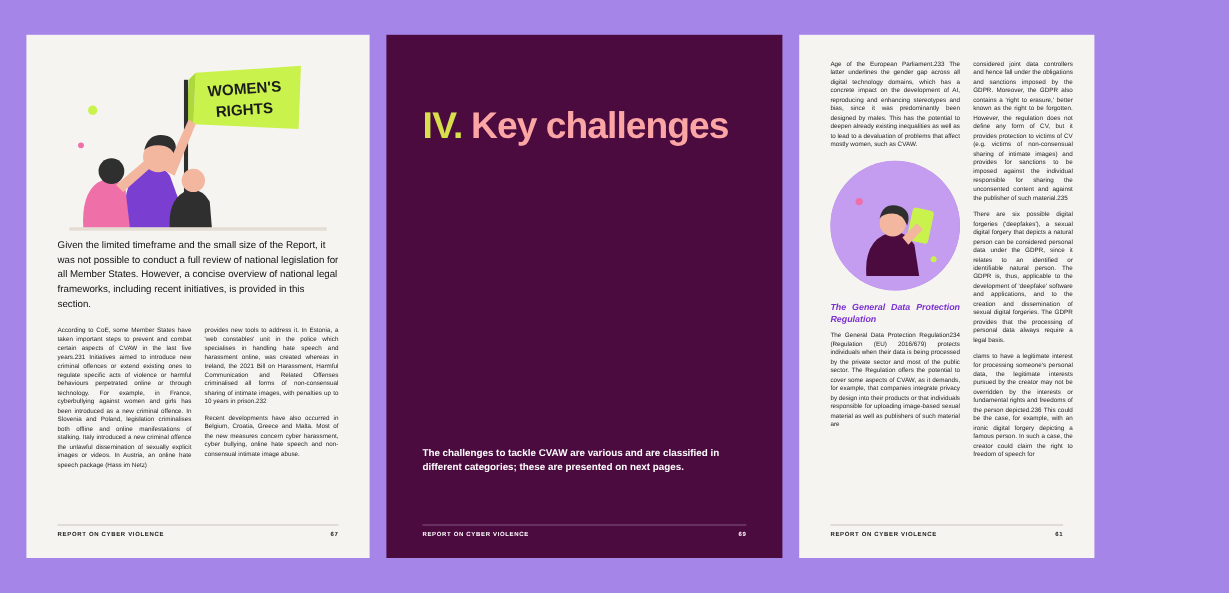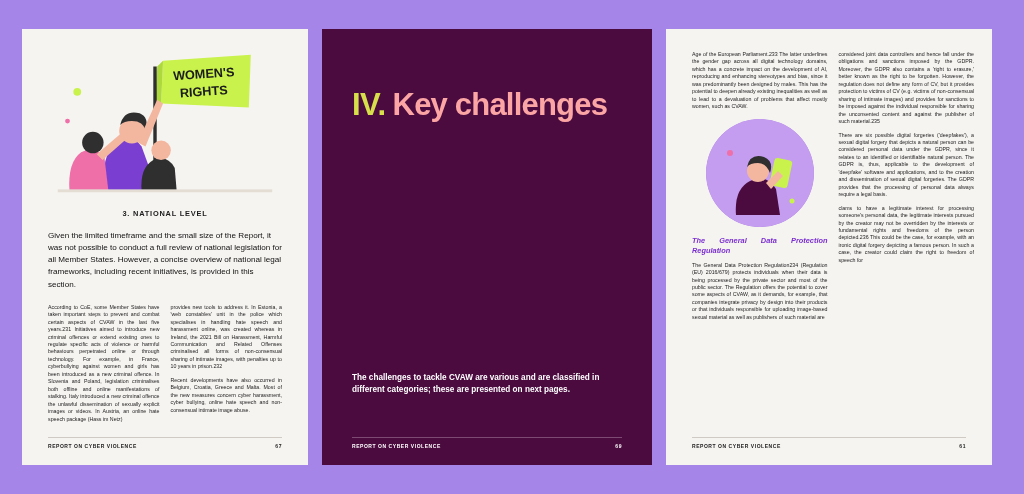--- a/index.html
+++ b/index.html
@@ -123,21 +123,21 @@
     align-items: center;
     font-size: 5px;
     font-weight: bold;
     letter-spacing: 0.55px;
     color: #ffffff;
     border-top: 0.8px solid #7c4a72;
     padding-top: 5px;
   }
   
   .page-right {
-    width: 326px;
+    width: 246px;
     background: #f6f4f1;
     padding: 22px 18px 0 26px;
   }
   .page-right .cols2 { gap: 11px; }
   .page-right .col { font-size: 5.25px; }
   .circle-illus {
     width: 108px;
     height: 108px;
     border-radius: 50%;
     margin: 8px auto 9px auto;
@@ -184,21 +184,20 @@
         <path d="M96 142 Q94 118 108 110 Q122 104 130 118 L132 142 Z" fill="#2f2f2f"></path>
         <circle cx="116" cy="100" r="10" fill="#f3b7a0"></circle>
 
         <rect x="10" y="140" width="220" height="3" fill="#e4ddd4"></rect>
 
         <circle cx="30" cy="40" r="4" fill="#c9f24d"></circle>
         <circle cx="20" cy="70" r="2.5" fill="#ef6fa8"></circle>
       </svg>
     </div>
 
-    <div class="section-head">3.  NATIONAL LEVEL</div>
 
     <div class="lead">Given the limited timeframe and the small size of the Report, it was not possible to conduct a full review of national legislation for all Member States. However, a concise overview of national legal frameworks, including recent initiatives, is provided in this section.</div>
 
     <div class="cols2">
       <div class="col">
         <p>According to CoE, some Member States have taken important steps to prevent and combat certain aspects of CVAW in the last five years.231 Initiatives aimed to introduce new criminal offences or extend existing ones to regulate specific acts of violence or harmful behaviours perpetrated online or through technology. For example, in France, cyberbullying against women and girls has been introduced as a new criminal offence. In Slovenia and Poland, legislation criminalises both offline and online manifestations of stalking. Italy introduced a new criminal offence the unlawful dissemination of sexually explicit images or videos. In Austria, an online hate speech package (Hass im Netz)</p>
       </div>
       <div class="col">
         <p>provides new tools to address it. In Estonia, a 'web constables' unit in the police which specialises in handling hate speech and harassment online, was created whereas in Ireland, the 2021 Bill on Harassment, Harmful Communication and Related Offenses criminalised all forms of non-consensual sharing of intimate images, with penalties up to 10 years in prison.232</p>
         <p>Recent developments have also occurred in Belgium, Croatia, Greece and Malta. Most of the new measures concern cyber harassment, cyber bullying, online hate speech and non-consensual intimate image abuse.</p>

